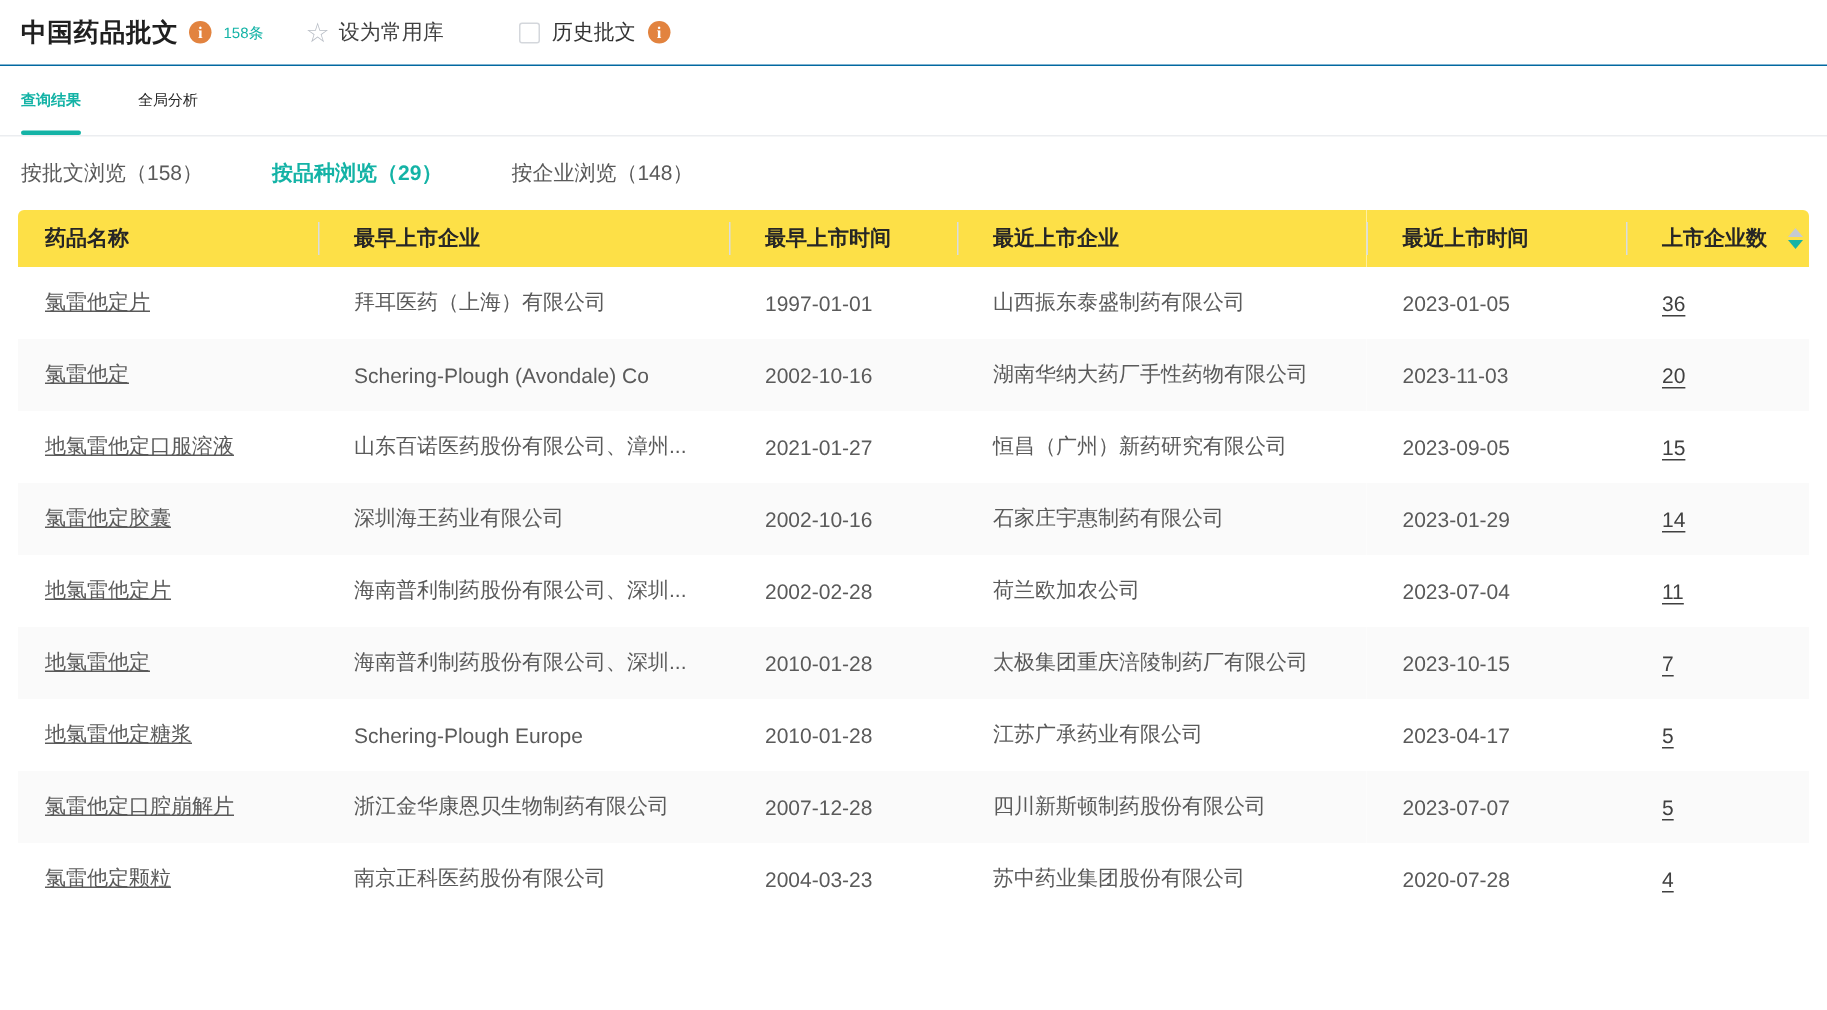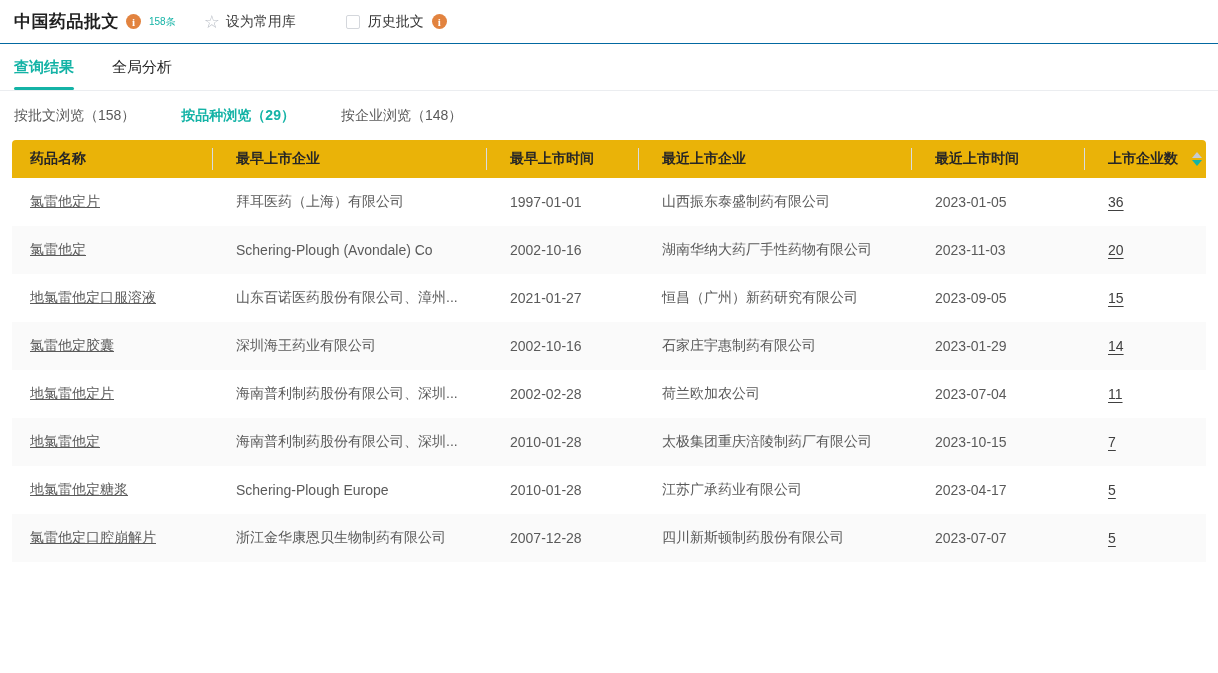--- a/index.html
+++ b/index.html
@@ -37,37 +37,37 @@
     border-radius: 2px; background: #fff; cursor: pointer;
   }
   .history-label { font-size: 14px; color: #333; }
 
   
   .tabs {
     display: flex; align-items: stretch;
     height: 47px; padding: 0 14px; gap: 38px;
     border-bottom: 1px solid #ebedf0;
   }
-  .tab { display: flex; align-items: center; font-size: 15px; color: #262626; cursor: pointer; position: relative; }
+  .tab { display: flex; align-items: center; font-size: 10px; color: #262626; cursor: pointer; position: relative; }
   .tab.active { color: #14b3a6; font-weight: bold; }
   .tab.active::after {
     content: ""; position: absolute; left: 0; right: 0; bottom: 0;
     height: 3px; background: #14b3a6; border-radius: 2px;
   }
 
   
   .subtabs { display: flex; align-items: center; height: 49px; padding: 0 14px; gap: 46px; }
   .subtab { font-size: 14px; color: #5a5a5a; cursor: pointer; }
   .subtab.active { color: #14b3a6; font-weight: bold; }
 
   
   .table-wrap { margin: 0 12px; }
   table { border-collapse: collapse; width: 100%; table-layout: fixed; }
   thead th {
-    background: #eab308; height: 38px;
+    background: #fde047; height: 38px;
     text-align: left; font-size: 14px; color: #262626; font-weight: bold;
     padding: 0 6px 0 24px; position: relative; white-space: nowrap;
   }
   thead th:first-child { padding-left: 18px; border-radius: 4px 0 0 0; }
   thead th:last-child  { border-radius: 0 4px 0 0; }
   thead th + th::before {
     content: ""; position: absolute; left: 0; top: 8px; bottom: 8px;
     width: 1px; background: #d8dce1;
   }
   tbody td {
@@ -199,15 +199,23 @@
           <td><a class="count-link">5</a></td>
         </tr>
         <tr>
           <td>氯雷他定口腔崩解片</td>
           <td>浙江金华康恩贝生物制药有限公司</td>
           <td>2007-12-28</td>
           <td>四川新斯顿制药股份有限公司</td>
           <td>2023-07-07</td>
           <td><a class="count-link">5</a></td>
         </tr>
+        <tr>
+          <td>氯雷他定颗粒</td>
+          <td>南京正科医药股份有限公司</td>
+          <td>2004-03-23</td>
+          <td>苏中药业集团股份有限公司</td>
+          <td>2020-07-28</td>
+          <td><a class="count-link">4</a></td>
+        </tr>
       </tbody>
   </table>
 </div>
 
 </body></html>

